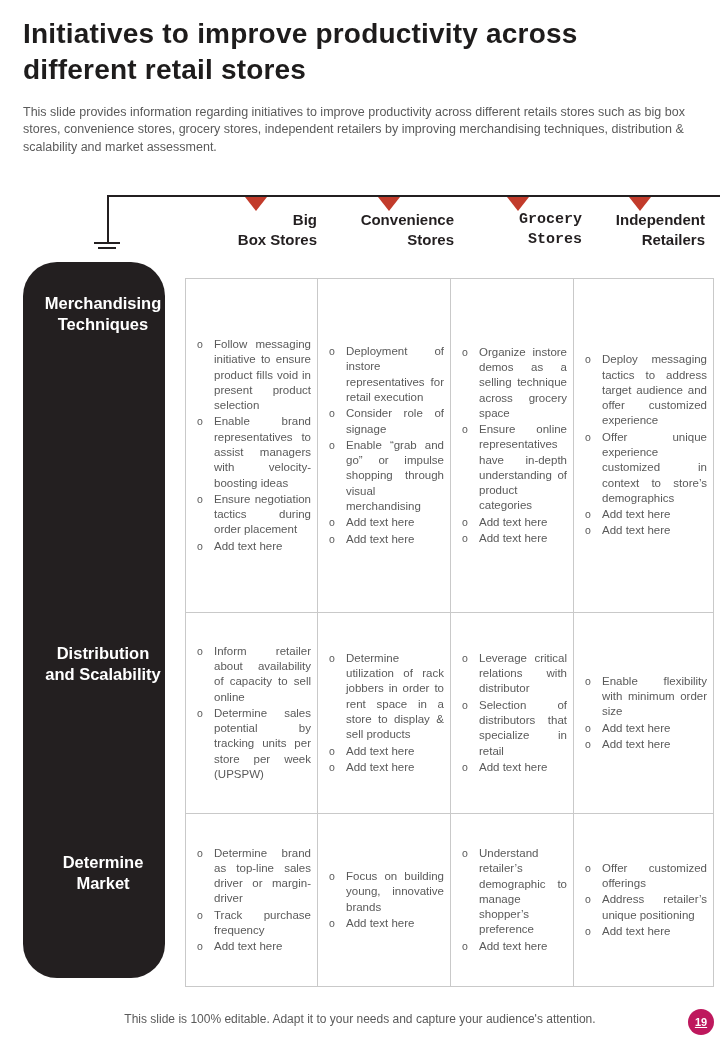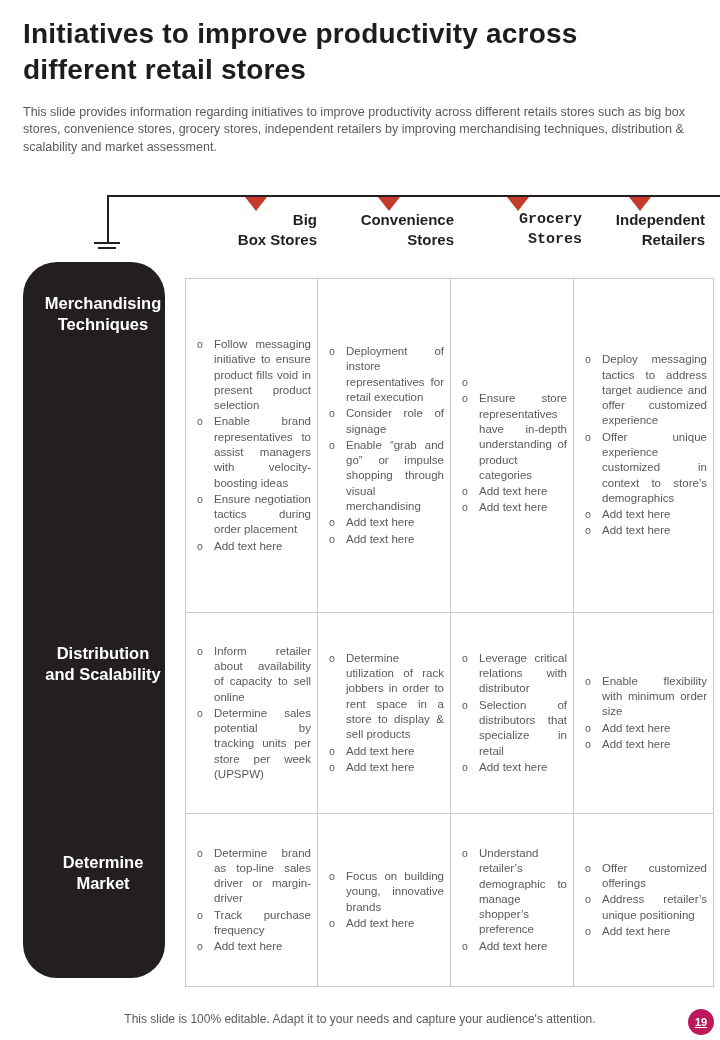--- a/index.html
+++ b/index.html
@@ -165,24 +165,25 @@
         <li>
           <span class="bullet">o</span>
           <span class="btext">Add text here</span>
         </li>
       </ul>
     </div>
   <div class="cell">
       <ul class="bullets">
         <li>
           <span class="bullet">o</span>
-        </li>
-        <li>
-          <span class="bullet">o</span>
-          <span class="btext">Ensure store representatives have in-depth understanding of product categories</span>
+          <span class="btext">Organize instore demos as a selling technique across grocery space</span>
+        </li>
+        <li>
+          <span class="bullet">o</span>
+          <span class="btext">Ensure online representatives have in-depth understanding of product categories</span>
         </li>
         <li>
           <span class="bullet">o</span>
           <span class="btext">Add text here</span>
         </li>
         <li>
           <span class="bullet">o</span>
           <span class="btext">Add text here</span>
         </li>
       </ul>

